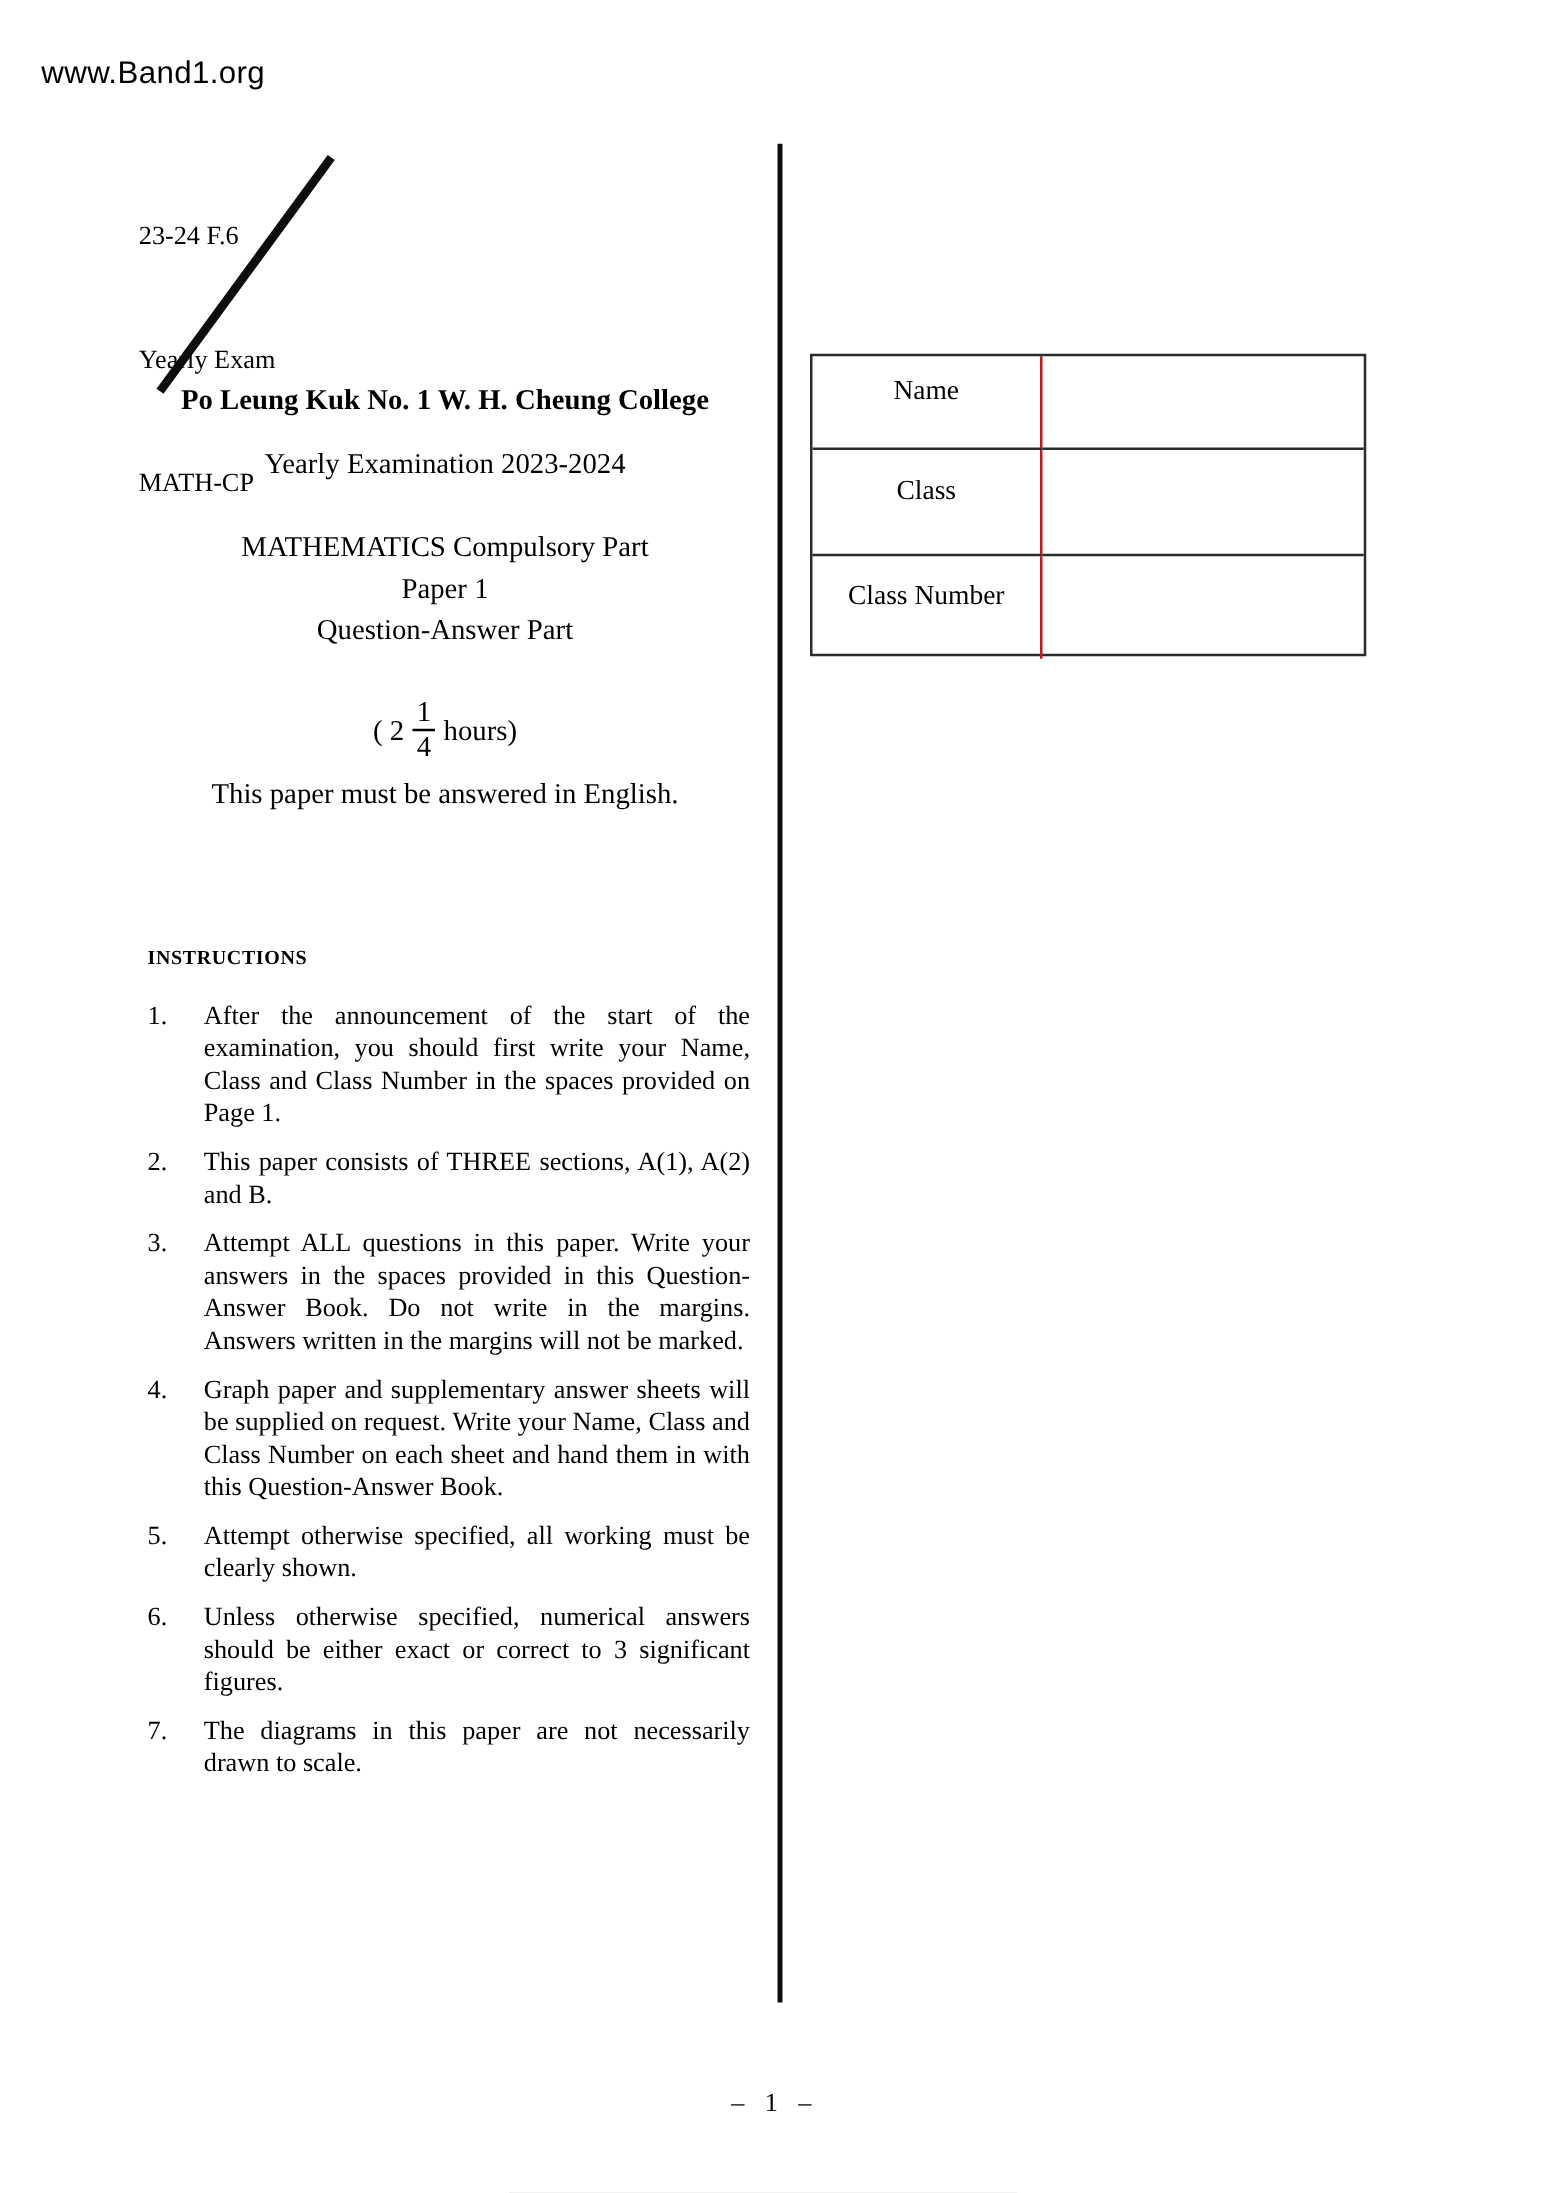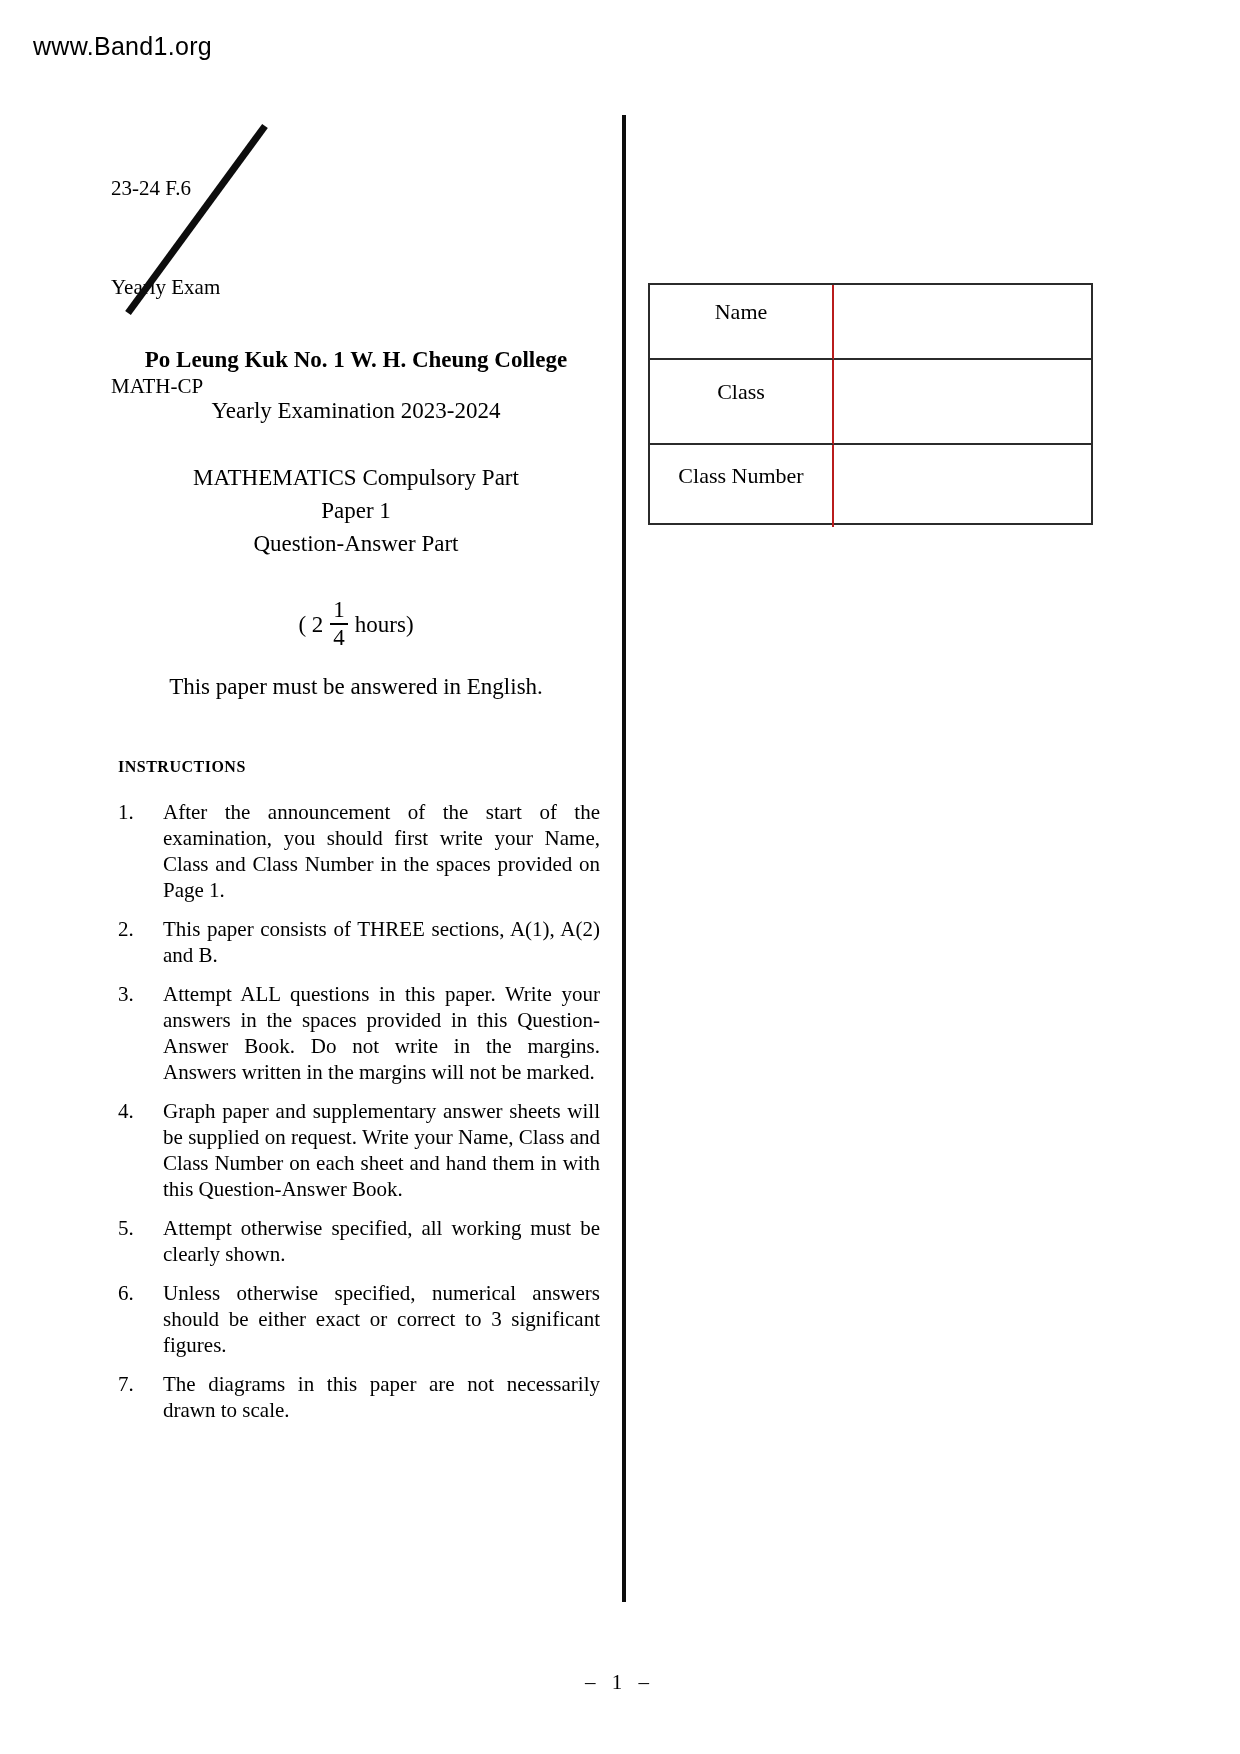--- a/index.html
+++ b/index.html
@@ -6,54 +6,54 @@
   .page{
     position:relative;
     width:1240px;height:1754px;
     background:#ffffff;
     font-family:"Liberation Serif", serif;
     color:#000;
     overflow:hidden;
   }
   
   .watermark{
-    position:absolute;left:33px;top:32px;
+    position:absolute;left:33px;top:44px;
     font-family:"Liberation Sans", sans-serif;
     font-size:25px;letter-spacing:0.3px;color:#000;
   }
   
   .exam-code{
     position:absolute;left:111px;top:106px;
     font-size:21px;line-height:33px;white-space:pre;
   }
   
   .strike-svg{position:absolute;left:100px;top:100px;pointer-events:none;}
   
   .v-divider{
     position:absolute;left:622px;top:115px;
     width:4px;height:1487px;background:#0d0d0d;
   }
   
   .title-block{
     position:absolute;left:103px;top:305px;width:506px;
     text-align:center;font-size:23px;line-height:33px;
   }
-  .school{font-weight:bold;line-height:30px;margin-top:40px;}
+  .school{font-weight:bold;line-height:30px;}
   .exam-year{margin-top:19px;}
   .subject{margin-top:34px;}
   .duration{
     margin-top:32px;height:64px;
     display:flex;justify-content:center;align-items:center;gap:7px;
     font-size:23px;
   }
   .duration .pre, .duration .post{white-space:pre;}
   .frac{display:inline-flex;flex-direction:column;align-items:center;line-height:26px;}
   .frac .num{border-bottom:2px solid #000;padding:0 3px;}
   .frac .den{padding:0 3px;}
-  .lang-note{margin-top:14px;}
+  .lang-note{margin-top:2px;}
   
   .instructions-heading{
     position:absolute;left:118px;top:754px;
     font-size:16px;font-weight:bold;line-height:26px;letter-spacing:0.5px;
   }
   .instructions-list{
     position:absolute;left:118px;top:799px;width:482px;
     font-size:21px;line-height:26px;
   }
   .instr-item{display:flex;margin-bottom:13px;}

